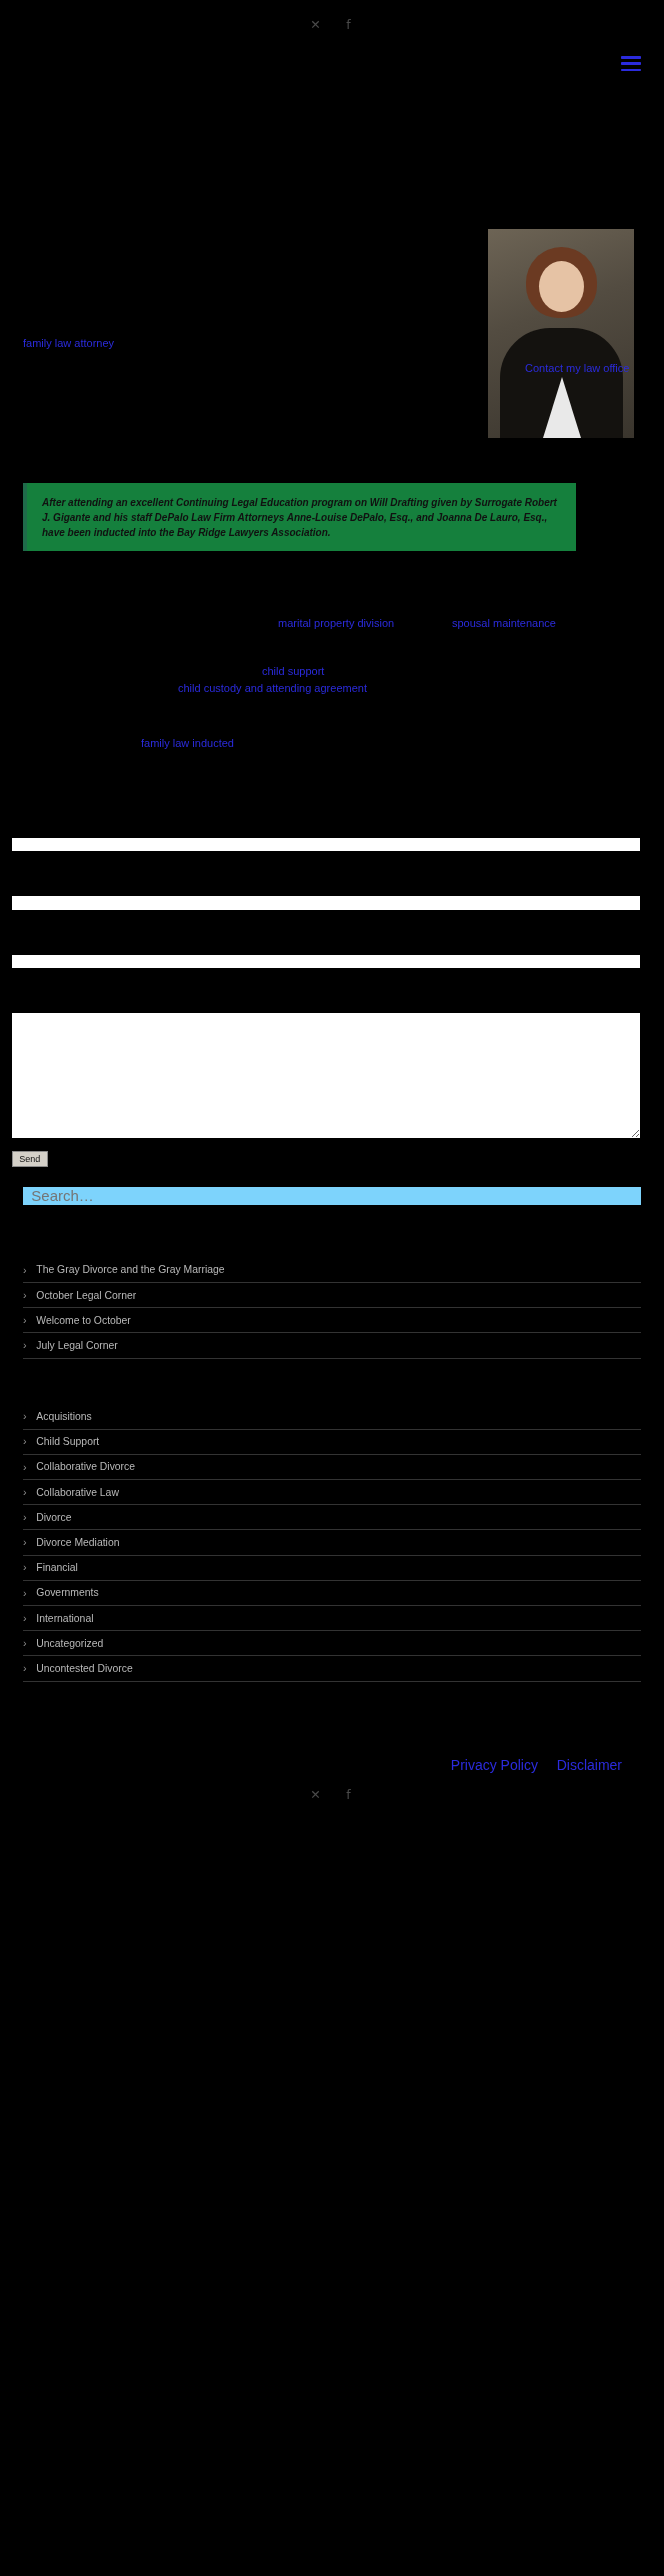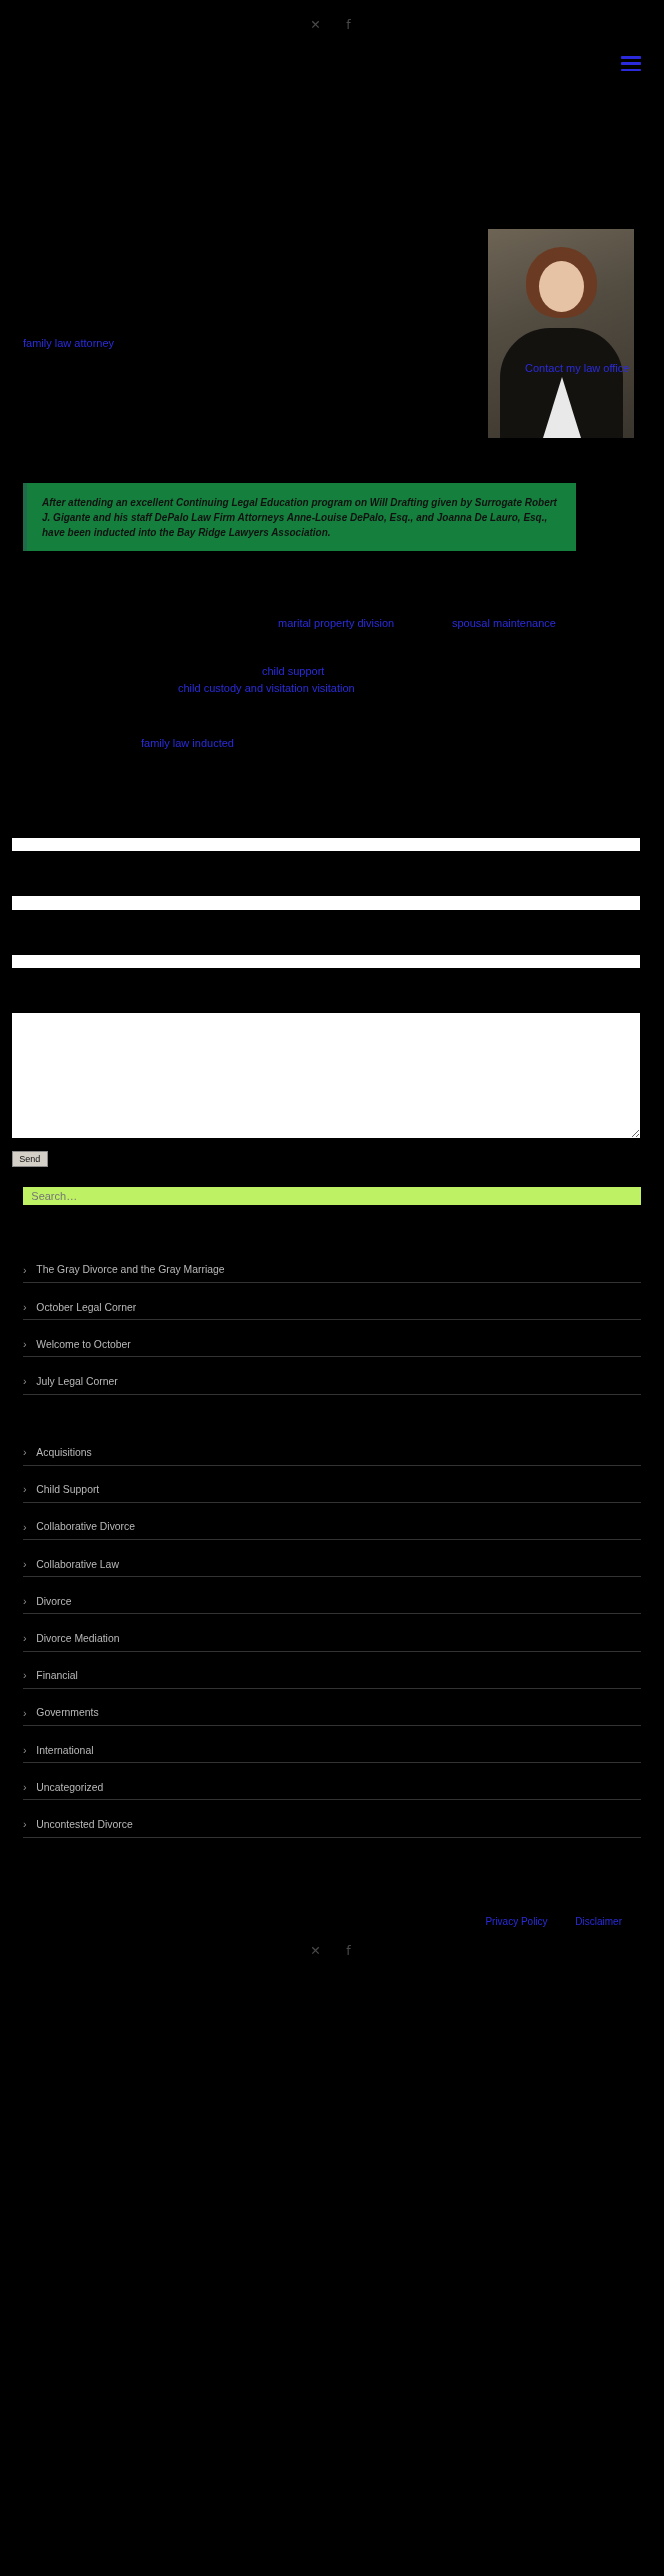--- a/index.html
+++ b/index.html
@@ -194,45 +194,44 @@
     font-family: "Liberation Sans", sans-serif;
   }
 
   
   .search-wrap {
     margin: 20px 23px 0 23px;
   }
   .search-input {
     width: 618px;
     height: 18px;
-    background: #bef264;
+    background: #7dd3fc;
     border: none;
     padding: 0 8.3px;
-    font-size: 11px;
+    font-size: 15px;
     color: #555;
     font-family: "Liberation Sans", sans-serif;
   }
 
   
   .widget {
     margin: 53px 23px 0 23px;
   }
   .widget ul {
     list-style: none;
     margin: 0;
     padding: 0;
   }
   .widget li {
     border-bottom: 0.8px solid #333333;
     padding: 6.6px 0 6.6px 13.3px;
     position: relative;
     font-size: 10.4px;
     color: #b9b9b9;
     cursor: pointer;
-    margin-top: 12px;
   }
   .widget li::before {
     content: "\203A";
     position: absolute;
     left: 0;
     top: 5.8px;
     color: #8f8f8f;
     font-size: 10.8px;
   }
 
@@ -243,23 +242,23 @@
     margin-top: 75px;
     padding-bottom: 33px;
   }
   .footer-links {
     text-align: right;
     padding-right: 42px;
     height: 20px;
   }
   .footer-links a {
     color: #2b2bdd;
-    font-size: 10px;
+    font-size: 14px;
     text-decoration: none;
-    margin-left: 24px;
+    margin-left: 15px;
     cursor: pointer;
   }
   .footer-social {
     display: flex;
     justify-content: center;
     gap: 18px;
     margin-top: 11.6px;
   }
 </style>
 </head>
@@ -296,21 +295,21 @@
     </div>
   </div>
 </div>
 
 <div class="quote">After attending an excellent Continuing Legal Education program on Will Drafting given by Surrogate Robert J. Gigante and his staff DePalo Law Firm Attorneys Anne-Louise DePalo, Esq., and Joanna De Lauro, Esq., have been inducted into the Bay Ridge Lawyers Association.</div>
 
 <div class="cluster">
   <a class="lnk c1">marital property division</a>
   <a class="lnk c2">spousal maintenance</a>
   <a class="lnk c3">child support</a>
-  <a class="lnk c4">child custody and visitation visitation</a>
+  <a class="lnk c4">child custody and attending agreement</a>
 </div>
 
 <div class="practice-row">
   <a class="lnk p1">family law inducted</a>
 </div>
 
 <div class="form">
   <input class="field" type="text" placeholder="" style="">
   <input class="field" type="text" placeholder="" style="">
   <input class="field" type="text" placeholder="" style="">

